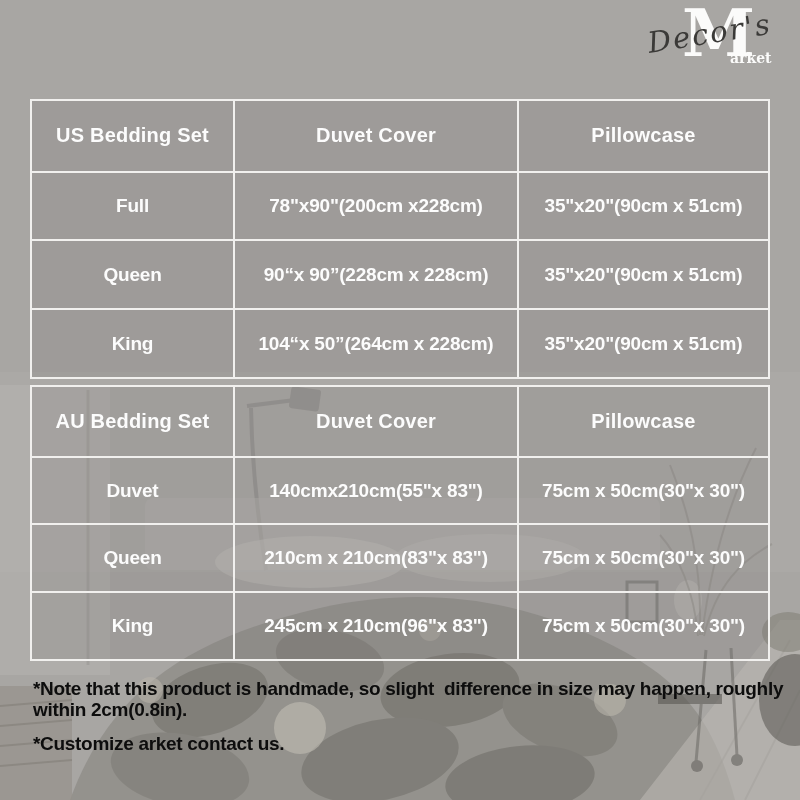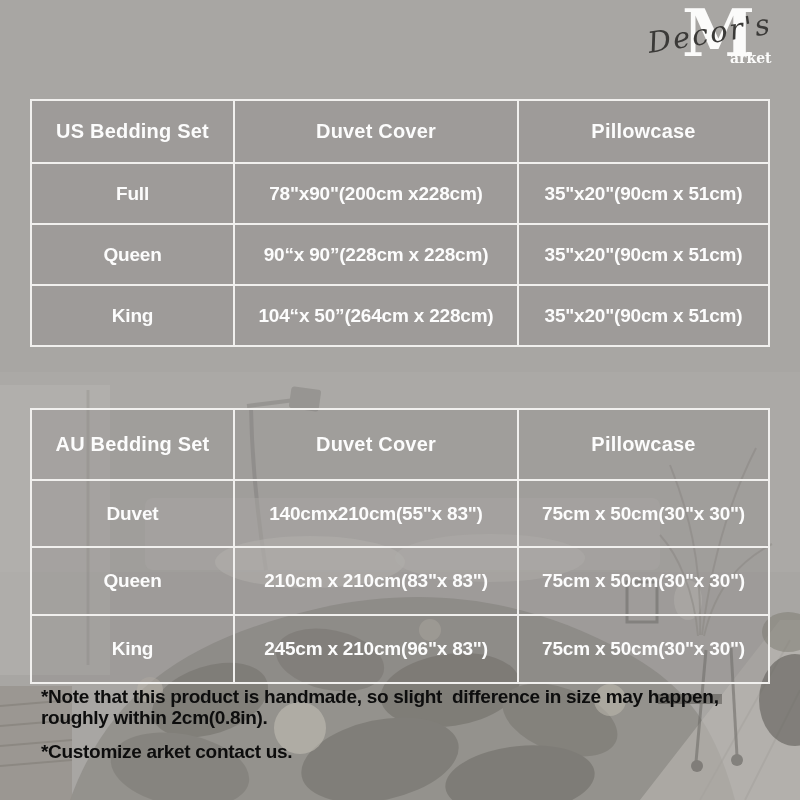--- a/index.html
+++ b/index.html
@@ -35,37 +35,37 @@
     font-family:"DejaVu Serif", serif; font-weight:bold;
     font-size:14px; color:#fbfbfa;
   }
 
   
   .size-table {
     position:absolute; left:30px; width:738px;
     border-collapse:collapse; table-layout:fixed;
     color:#fcfcfc; text-align:center;
   }
-  .t-us { top:99px;  height:248px; }
-  .t-au { top:408px; height:276px; }
+  .t-us { top:99px;  height:280px; }
+  .t-au { top:385px; height:276px; }
   .size-table th, .size-table td {
     border:2px solid #f1f0ee;
     background:rgba(122,120,117,0.22);
     font-weight:bold; font-size:19px; letter-spacing:-0.2px;
     padding:0 4px; overflow:hidden; white-space:nowrap;
   }
   .size-table th { font-size:20px; letter-spacing:0.2px; }
 
   
   .notes {
     position:absolute; left:33px; top:678px; width:752px;
     color:#0d0d0d; font-weight:bold; font-size:19px;
     line-height:21px; letter-spacing:-0.3px;
   }
-  .notes p { margin:8px; white-space:pre-wrap; }
+  .notes p { margin:0; white-space:pre-wrap; }
   .notes p + p { margin-top:13px; }
 </style>
 </head>
 <body>
 
 <div class="canvas">
 
   <svg class="bg" viewBox="0 0 800 800" xmlns="http://www.w3.org/2000/svg">
     <rect width="800" height="800" fill="#a8a6a3"></rect>
 

